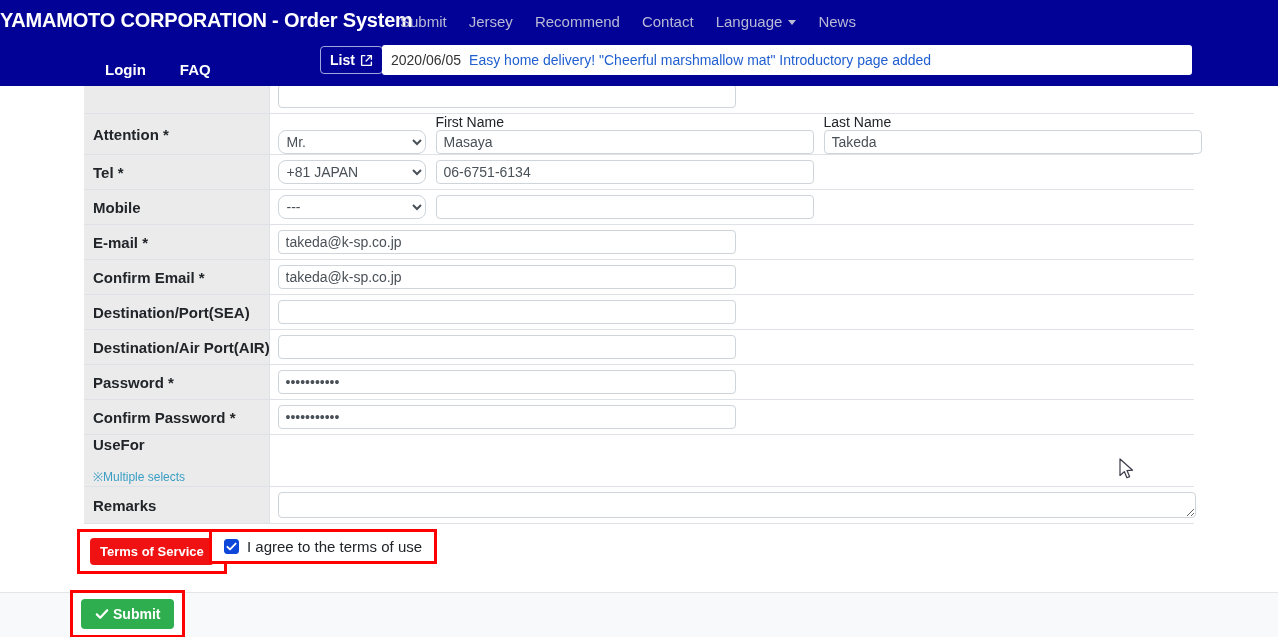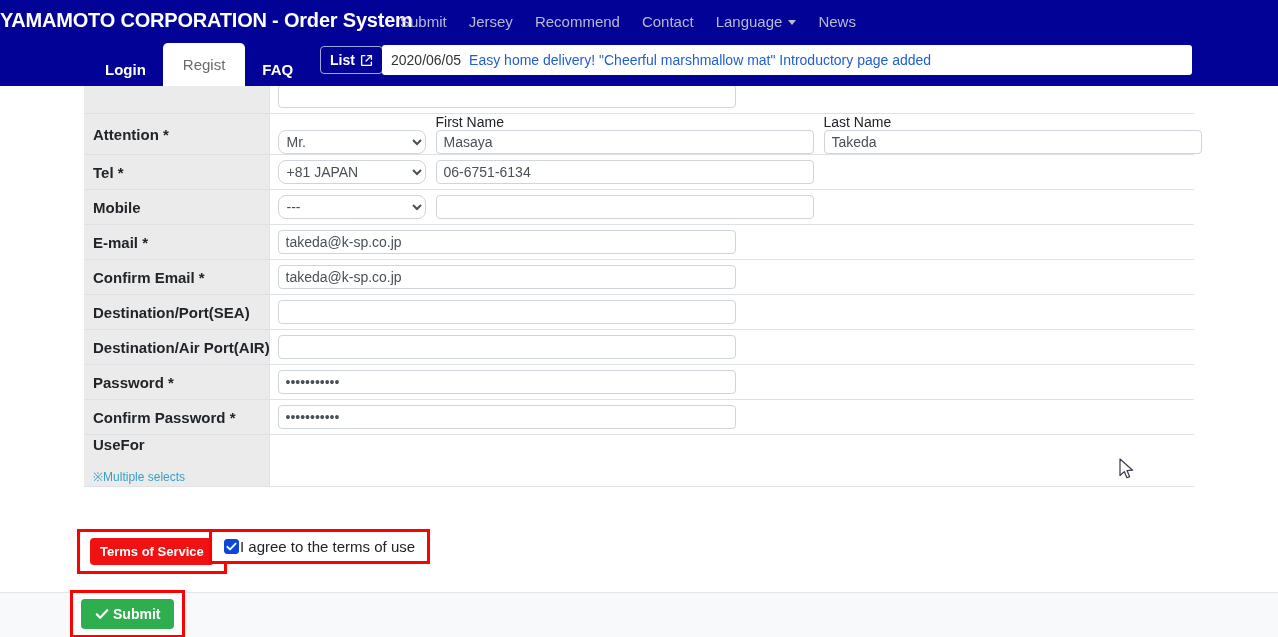--- a/index.html
+++ b/index.html
@@ -146,21 +146,21 @@
     border: none; border-radius: 4px;
     font-size: 13px; font-weight: bold;
     padding: 6px 10px; cursor: pointer;
     font-family: "Liberation Sans", sans-serif;
     white-space: nowrap;
   }
   #agree-wrap {
     position: absolute; left: 209px; top: 529px;
     border: 3px solid #ff0000; background: #ffffff;
     padding: 6px 12px;
-    display: flex; align-items: center; gap: 1px;
+    display: flex; align-items: center; gap: 8px;
   }
   #agree-box {
     width: 15px; height: 15px; border-radius: 3px;
     background: #0d47d9; border: 1px solid #0d47d9;
     display: flex; align-items: center; justify-content: center;
     cursor: pointer; flex: 0 0 auto;
   }
   #agree-box svg { display: block; }
   #agree-label { font-size: 15px; color: #212529; white-space: nowrap; }
 
@@ -289,20 +289,26 @@
   </tr>
 
   <tr>
     <td class="lbl" style="height:52px;">
       <span>UseFor</span>
       <span class="sub-note">※Multiple selects</span>
     </td>
     <td class="val"></td>
   </tr>
 
+  <tr>
+    <td class="lbl" style="height:37px;">Remarks</td>
+    <td class="val">
+      <textarea class="ta" style=""></textarea>
+    </td>
+  </tr>
 </tbody>
   </table>
 
 <div id="footer-band"></div>
 
 <div id="tos-wrap">
   <button id="tos-btn">Terms of Service</button>
 </div>
 
 <div id="agree-wrap">
@@ -330,21 +336,20 @@
     <a class="nav-link">Submit</a>
     <a class="nav-link">Jersey</a>
     <a class="nav-link">Recommend</a>
     <a class="nav-link">Contact</a>
     <a class="nav-link dropdown">Language</a>
     <a class="nav-link">News</a>
   </div>
 
   <div id="tabs">
     <div class="tab">Login</div>
-    <div class="tab active">Regist</div>
     <div class="tab">FAQ</div>
   </div>
 
   <div id="listbtn">
     <span>List</span>
     <svg width="13" height="13" viewBox="0 0 16 16">
       <path d="M6 2 H2.5 A0.5 0.5 0 0 0 2 2.5 V13.5 A0.5 0.5 0 0 0 2.5 14 H13.5 A0.5 0.5 0 0 0 14 13.5 V10" stroke="#ffffff" stroke-width="1.7" fill="none" stroke-linecap="round"></path>
       <path d="M9.5 2 H14 V6.5" stroke="#ffffff" stroke-width="1.7" fill="none" stroke-linecap="round" stroke-linejoin="round"></path>
       <path d="M14 2 L7.5 8.5" stroke="#ffffff" stroke-width="1.7" fill="none" stroke-linecap="round"></path>
     </svg>

